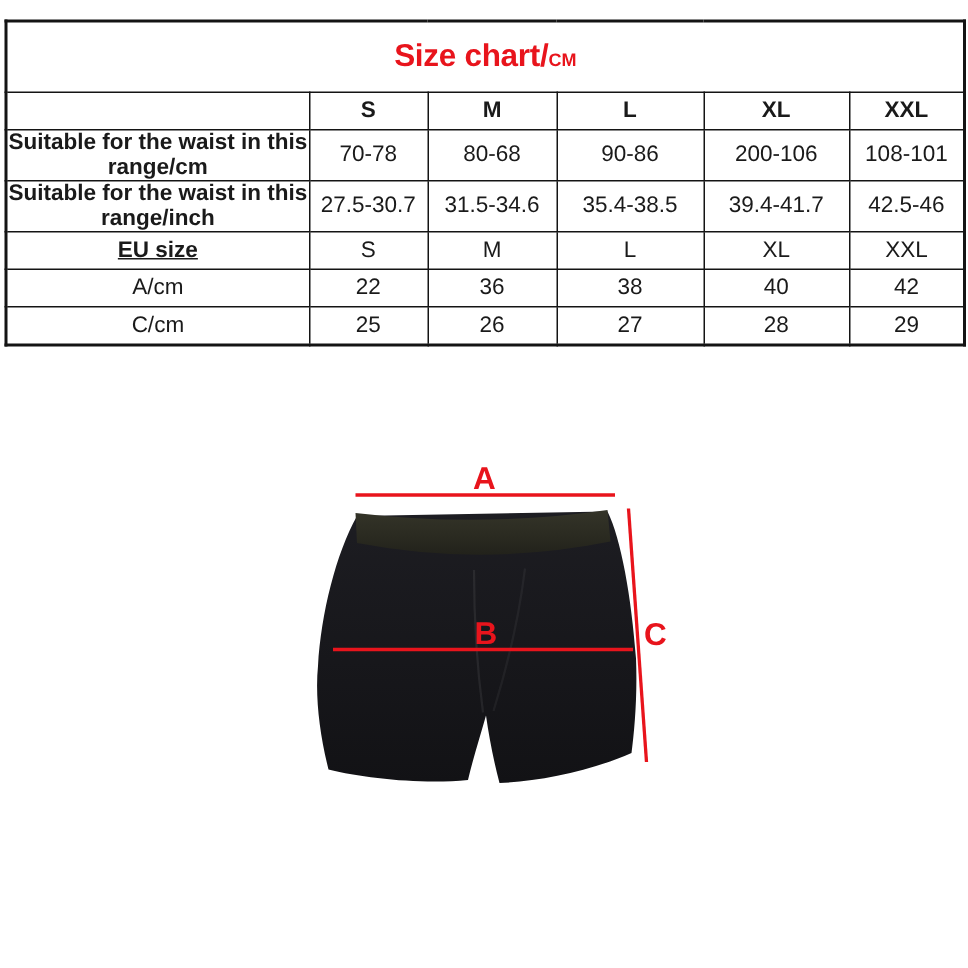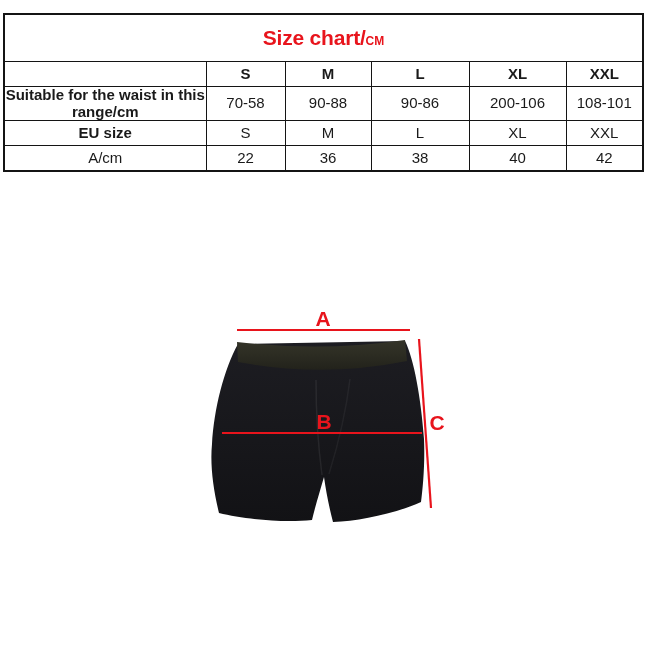--- a/index.html
+++ b/index.html
@@ -37,21 +37,21 @@
     letter-spacing:-0.2px;
   }
   .title-unit{
     color:#e8141c;
     font-size:12px;
     font-weight:bold;
   }
   tr.header-row td{height:24px;font-weight:bold;font-size:15px;}
   tr.data-row td{height:24px;}
   td.label-small{font-weight:bold;font-size:11.5px;}
-  td.label-eu{font-weight:bold;font-size:19px;}
+  td.label-eu{font-weight:bold;font-size:19px;text-decoration:underline;}
   td.label-dim{font-size:18px;}
   .diagram-svg{position:absolute;left:0;top:240px;}
   .dim-label{
     font-family:"Liberation Sans",sans-serif;
     font-weight:bold;
     font-size:21px;
   }
 </style>
 </head>
 <body>
@@ -74,41 +74,57 @@
     <tr class="header-row">
       <td></td>
       <td>S</td>
       <td>M</td>
       <td>L</td>
       <td>XL</td>
       <td>XXL</td>
     </tr>
     <tr class="data-row">
       <td class="label-small">Suitable for the waist in this range/cm</td>
-      <td>70-58</td>
-      <td>90-88</td>
+      <td>70-78</td>
+      <td>80-68</td>
       <td>90-86</td>
       <td>200-106</td>
       <td>108-101</td>
+    </tr>
+    <tr class="data-row">
+      <td class="label-small">Suitable for the waist in this range/inch</td>
+      <td>27.5-30.7</td>
+      <td>31.5-34.6</td>
+      <td>35.4-38.5</td>
+      <td>39.4-41.7</td>
+      <td>42.5-46</td>
     </tr>
     <tr class="data-row">
       <td class="label-eu">EU size</td>
       <td>S</td>
       <td>M</td>
       <td>L</td>
       <td>XL</td>
       <td>XXL</td>
     </tr>
     <tr class="data-row">
       <td class="label-dim">A/cm</td>
       <td>22</td>
       <td>36</td>
       <td>38</td>
       <td>40</td>
       <td>42</td>
+    </tr>
+    <tr class="data-row">
+      <td class="label-dim">C/cm</td>
+      <td>25</td>
+      <td>26</td>
+      <td>27</td>
+      <td>28</td>
+      <td>29</td>
     </tr>
   </tbody>
     </table>
 
   <svg class="diagram-svg" width="645" height="405" viewBox="0 0 645 405" xmlns="http://www.w3.org/2000/svg">
     <defs>
       <linearGradient id="bodyGrad" x1="0" y1="0" x2="0" y2="1">
         <stop offset="0" stop-color="#1d1d22"></stop>
         <stop offset="0.55" stop-color="#17171b"></stop>
         <stop offset="1" stop-color="#121215"></stop>

